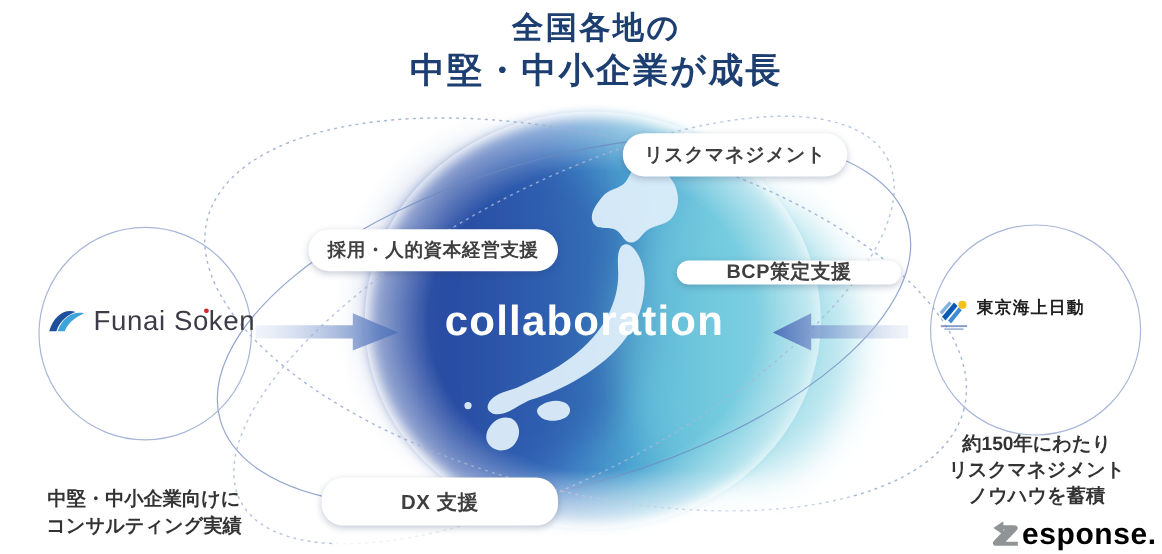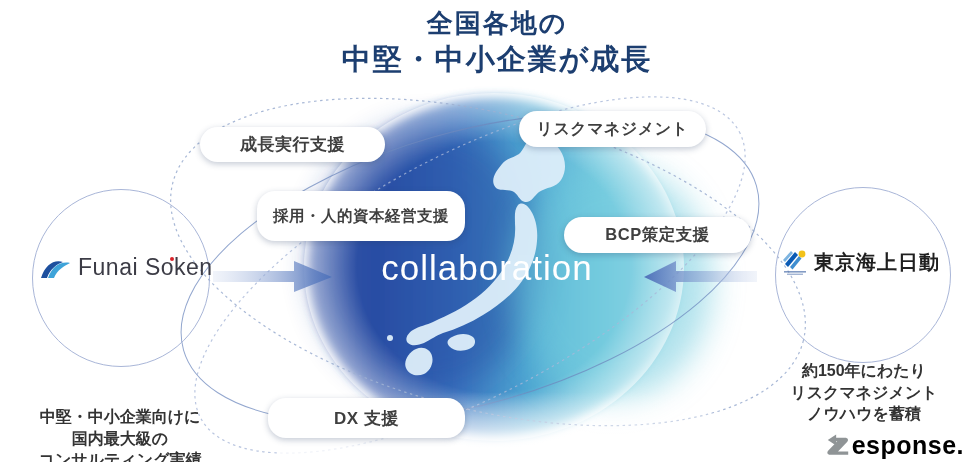--- a/index.html
+++ b/index.html
@@ -8,46 +8,46 @@
     font-family:"Liberation Sans","DejaVu Sans",sans-serif;
   }
   .bg-svg{position:absolute;left:0;top:0;z-index:0;}
   
   .title{position:absolute;left:0;top:8px;width:100%;text-align:center;z-index:2;
     color:#1c3e70;font-weight:700;line-height:1.2;padding-left:13px;}
   .title .l1{font-size:26px;letter-spacing:2px;}
   .title .l2{font-size:29px;letter-spacing:2px;margin-top:3px;}
   
   .collab{position:absolute;left:487px;top:268px;transform:translate(-50%,-50%);
-    z-index:1;color:#ffffff;font-size:35px;font-weight:400;letter-spacing:1px;}
+    z-index:1;color:#ffffff;font-size:35px;font-weight:700;letter-spacing:1px;}
   
   .p-circle{position:absolute;border:1px solid #a9b6d8;border-radius:50%;z-index:2;}
   .circle-left{left:32px;top:189px;width:176px;height:176px;}
   .circle-right{left:775px;top:187px;width:174px;height:174px;}
-  .logo-row{position:absolute;display:flex;align-items:center;z-index:3;}
+  .logo-row{position:absolute;display:flex;z-index:3;}
   .funai-row{left:40px;top:254px;}
   .funai-text{font-size:23px;color:#3c3c46;font-weight:500;letter-spacing:.5px;margin-left:4px;}
   .funai-dot{position:absolute;width:4px;height:4px;border-radius:50%;background:#d8232a;left:130px;top:3px;}
   .tokio-row{left:782px;top:248px;}
-  .tokio-text{font-size:20px;color:#1f1f1f;font-weight:700;letter-spacing:1px;margin-left:5px;}
+  .tokio-text{font-size:14px;color:#1f1f1f;font-weight:700;letter-spacing:1px;margin-left:5px;}
   
   .caption{position:absolute;z-index:3;text-align:center;color:#333;font-size:16px;
     font-weight:600;line-height:21.5px;}
   .caption-left{left:10px;top:362px;width:220px;margin-top:44px;}
   .caption-right{left:754px;top:360px;width:220px;}
   
   .pill{position:absolute;z-index:3;background:#fff;border-radius:18px;
     box-shadow:0 2px 6px rgba(40,60,100,.28);display:flex;align-items:center;justify-content:center;
     color:#3f3f3f;font-size:17px;font-weight:600;letter-spacing:.5px;}
   .pill-seichou {left:200px;top:127px;width:185px;height:35px;}
-  .pill-saiyou  {left:257px;top:191px;width:208px;height:50px;font-size:15.5px;}
+  .pill-saiyou  {left:257px;top:191px;width:208px;height:35px;font-size:15.5px;}
   .pill-kachi   {left:238px;top:308px;width:227px;height:37px;font-size:18px;}
   .pill-dx      {left:268px;top:398px;width:197px;height:40px;}
   .pill-risk    {left:519px;top:111px;width:187px;height:36px;font-size:16px;}
-  .pill-bcp     {left:564px;top:217px;width:187px;height:36px;font-size:16.5px;}
+  .pill-bcp     {left:564px;top:217px;width:187px;height:20px;font-size:16.5px;}
   .pill-hoken   {left:518px;top:358px;width:193px;height:40px;}
   
   .watermark{position:absolute;right:4px;bottom:2px;z-index:4;display:flex;align-items:center;
     color:#000000;font-size:25px;font-weight:600;letter-spacing:.5px;}
   .watermark svg{margin-right:1px;}
 </style>
 </head>
 <body>
 
 <div class="stage">
@@ -133,21 +133,20 @@
   <div class="logo-row funai-row">
     <svg width="34" height="24" viewBox="0 0 34 24">
       <path d="M1,22 C5,9 14,3 23,6 C17,8 10,13 7,22 Z" fill="#1d4f9e"></path>
       <path d="M8,22 C12,11 20,5 30,7 C24,10 17,14 14,22 Z" fill="#2e9bd6" opacity="0.92"></path>
     </svg>
     <span class="funai-text">Funai Soken</span>
     <span class="funai-dot"></span>
   </div>
   <div class="caption caption-left">
     <div>中堅・中小企業向けに</div>
-    <div>国内最大級の</div>
     <div>コンサルティング実績</div>
   </div>
 
   <div class="p-circle circle-right"></div>
   <div class="logo-row tokio-row">
     <svg width="27" height="28" viewBox="0 0 27 28">
       <path d="M3,16 L13,4 L16,7 L6,19 Z" fill="#0b5bb5"></path>
       <path d="M8,19 L17,8 L19.5,10.5 L10.5,21.5 Z" fill="#3f8ed0"></path>
       <path d="M1,12 L9,3 L11,5 L3,14 Z" fill="#7db4e0"></path>
       <circle cx="20" cy="6" r="3.4" fill="#f2c21a"></circle>
@@ -155,21 +154,20 @@
       <rect x="5" y="25.6" width="16" height="1.3" fill="#5a7ab0" opacity="0.6"></rect>
     </svg>
     <span class="tokio-text">東京海上日動</span>
   </div>
   <div class="caption caption-right">
     <div>約150年にわたり</div>
     <div>リスクマネジメント</div>
     <div>ノウハウを蓄積</div>
   </div>
 
-  <div class="pill pill-seichou">成長実行支援</div>
   <div class="pill pill-saiyou">採用・人的資本経営支援</div>
   <div class="pill pill-dx">DX 支援</div>
   <div class="pill pill-risk">リスクマネジメント</div>
   <div class="pill pill-bcp">BCP策定支援</div>
 
   <div class="watermark">
     <svg width="26" height="26" viewBox="0 0 28 26">
       <path d="M3,6.5 L12,0.5 L12,4 L21.5,4 C24.8,4 25.8,6.6 23.8,8.7 L14,18.8 L25,18.8 L25,22.5
                L5.5,22.5 C2.5,22.5 1.6,19.9 3.6,17.9 L13.2,7.9 L12,7.9 L12,12.5 Z" fill="#8f9496"></path>
     </svg>

